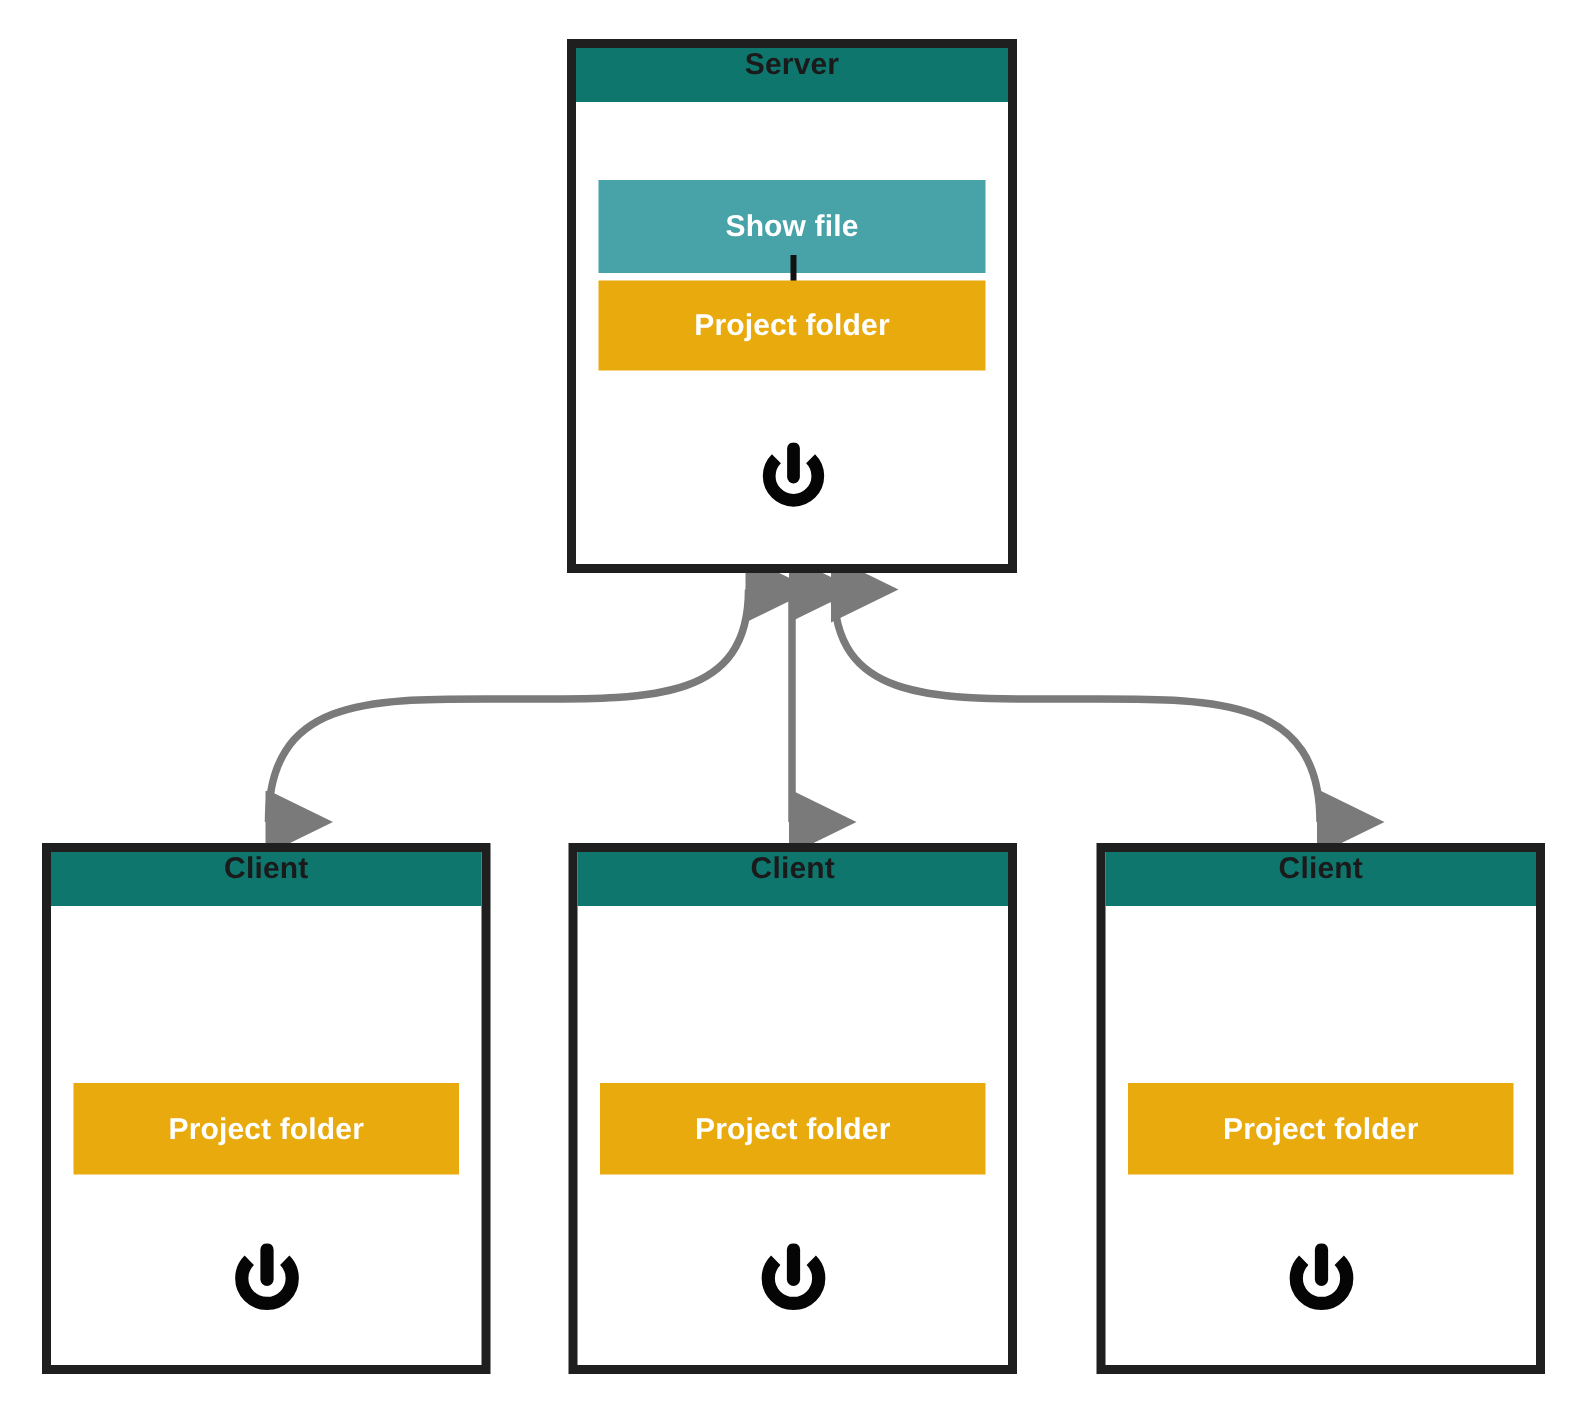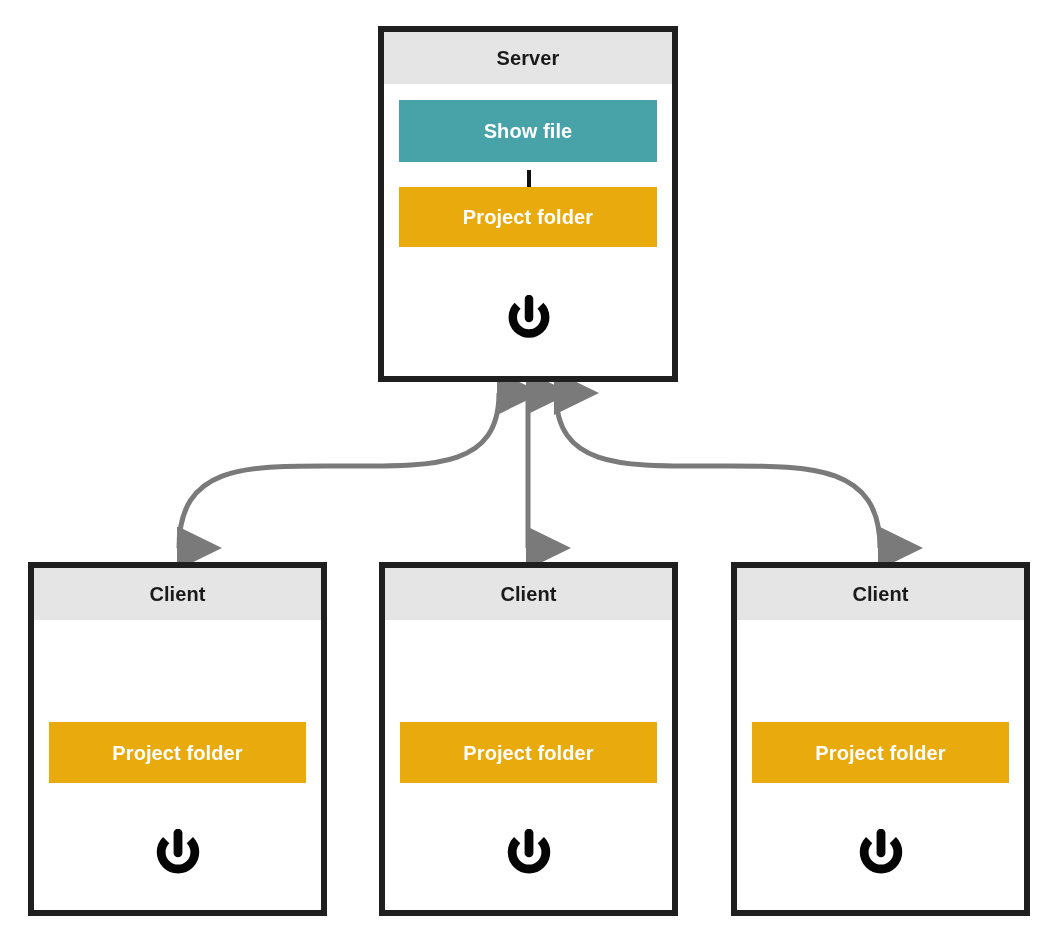--- a/index.html
+++ b/index.html
@@ -31,24 +31,23 @@
     position: absolute;
     box-sizing: border-box;
     background: #ffffff;
     border: 6px solid #1f1f1f;
   }
   .node-header {
     position: absolute;
     left: 0;
     right: 0;
     top: 0;
-    height: 52px;
-    background: #e5e5e5;
+    height: 36px;
+    background: #0f766e;
     display: flex;
-    align-items: center;
     justify-content: center;
   }
   .node-title {
     font-size: 20px;
     font-weight: bold;
     color: #1a1a1a;
     letter-spacing: 0.1px;
   }
   
   .bar {
@@ -105,21 +104,21 @@
       <path d="M 556,393 C 556,470 626,466 716,466 C 806,466 880,462 880,548" fill="none" stroke="#7a7a7a" stroke-width="5" marker-start="url(#arrowUp)" marker-end="url(#arrowDown)"></path>
     </g>
   </svg>
 
   <div class="node" style="left:378px; top:26px; width:300px; height:356px;">
 
     <div class="node-header">
       <span class="node-title">Server</span>
     </div>
 
-    <div class="bar bar-teal" style="left:15px; top:68px; width:258px; height:62px;">
+    <div class="bar bar-teal" style="left:15px; top:88px; width:258px; height:62px;">
       <span class="bar-label">Show file</span>
     </div>
 
     <svg class="inner-arrow" style="left:136px; top:136px;" width="18" height="44" viewBox="0 0 18 44">
       <path d="M9,2 L9,30" stroke="#111111" stroke-width="4" fill="none"></path>
       <path d="M9,40 L2.5,27 L15.5,27 Z" fill="#111111"></path>
     </svg>
 
     <div class="bar bar-orange" style="left:15px; top:155px; width:258px; height:60px;">
       <span class="bar-label">Project folder</span>

